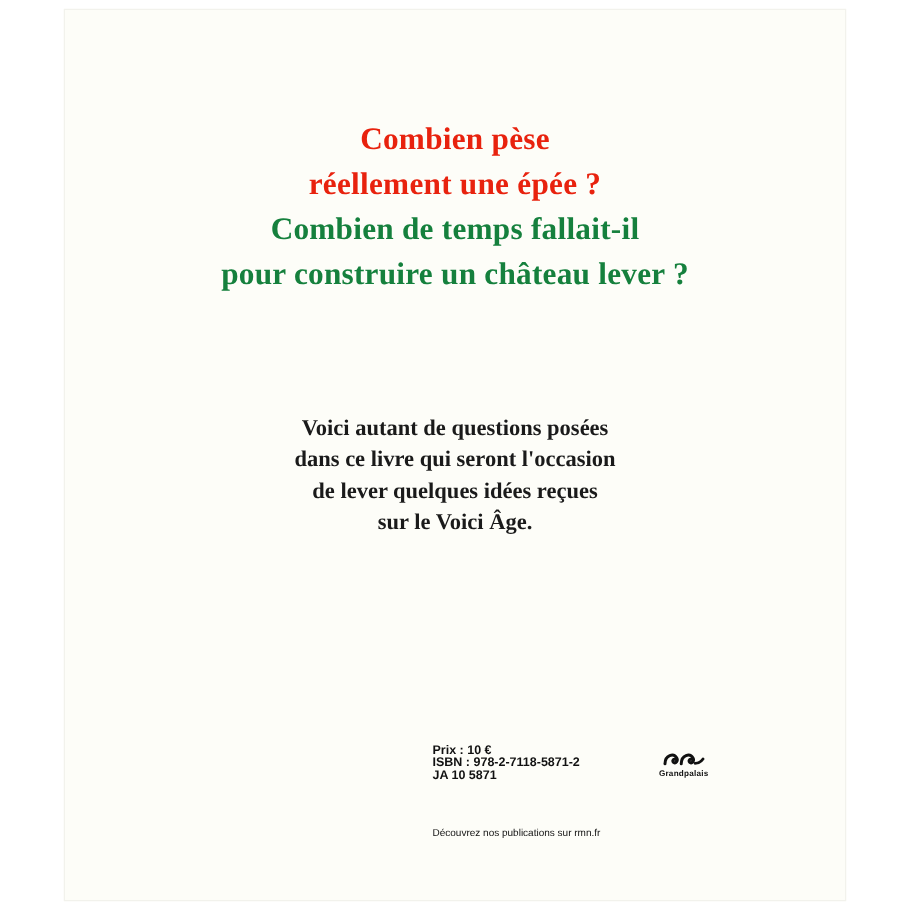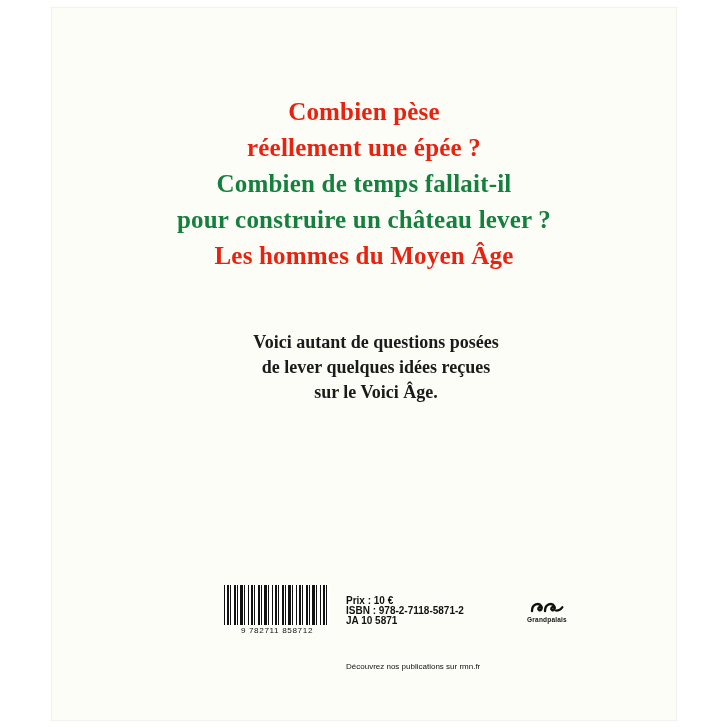--- a/index.html
+++ b/index.html
@@ -44,21 +44,21 @@
     line-height: 36px;
     letter-spacing: 0.2px;
     white-space: nowrap;
   }
   .headline .red { color: #e8220e; }
   .headline .black { color: #15803d; }
 
   
   .subtext {
     position: absolute;
-    left: 12px;
+    left: 0;
     top: 322px;
     width: 624px;
     text-align: center;
   }
   .subtext .sline {
     display: block;
     font-family: "Liberation Serif", serif;
     font-weight: bold;
     font-size: 18px;
     line-height: 25px;
@@ -146,35 +146,31 @@
 <body>
 
 <div class="page">
   <div class="cover">
 
     <div class="headline">
       <span class="line red">Combien pèse</span>
       <span class="line red">réellement une épée ?</span>
       <span class="line black">Combien de temps fallait-il</span>
       <span class="line black">pour construire un château lever ?</span>
-      <span class="line red">Les hommes du Moyen Âge</span>
     </div>
 
     <div class="subtext">
       <span class="sline">Voici autant de questions posées</span>
+      <span class="sline">dans ce livre qui seront l'occasion</span>
       <span class="sline">de lever quelques idées reçues</span>
       <span class="sline">sur le Voici Âge.</span>
     </div>
 
     <div class="footer">
 
-      <div class="barcode-wrap">
-        <div class="barcode"></div>
-        <div class="barcode-num">9 782711 858712</div>
-      </div>
 
       <div class="pricing">
         <div>Prix : 10 €</div>
         <div>ISBN : 978-2-7118-5871-2</div>
         <div>JA 10 5871</div>
       </div>
 
       <div class="publications">Découvrez nos publications sur rmn.fr</div>
 
       <div class="logo">

